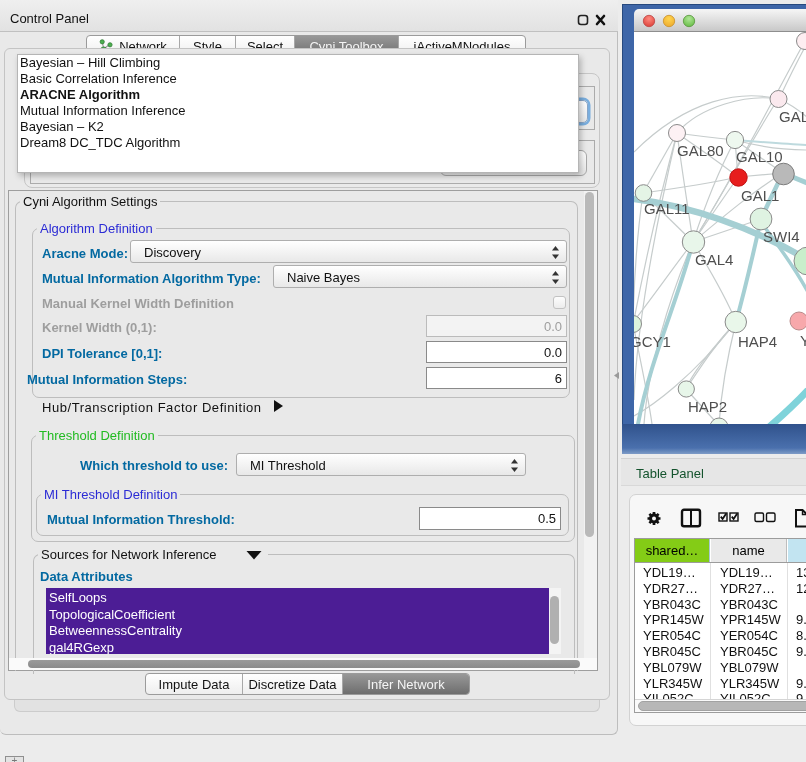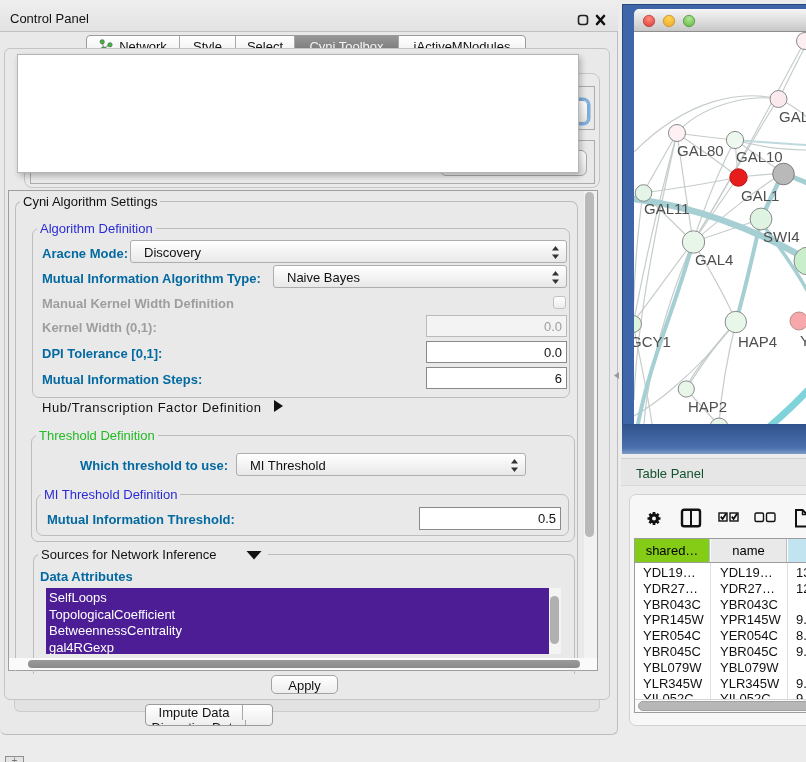--- a/index.html
+++ b/index.html
@@ -112,21 +112,21 @@
 
 <div class="lbl dis" style="left:42px;top:296px">Manual Kernel Width Definition</div>
 <div class="abs" style="left:553px;top:296px;width:13px;height:13px;border:1px solid #c2c2c2;border-radius:3px;background:linear-gradient(#fdfdfd,#ececec)"></div>
 
 <div class="lbl dis" style="left:42px;top:320px">Kernel Width (0,1):</div>
 <div class="tf dis" style="left:426px;top:315px;width:141px;height:22px">0.0</div>
 
 <div class="lbl" style="left:42px;top:346px">DPI Tolerance [0,1]:</div>
 <div class="tf" style="left:426px;top:341px;width:141px;height:22px">0.0</div>
 
-<div class="lbl" style="left:42px;top:372px">Mutual Information Steps:</div>
+<div class="lbl" style="left:27px;top:372px">Mutual Information Steps:</div>
 <div class="tf" style="left:426px;top:367px;width:141px;height:22px">6</div>
 
 <div class="abs" style="left:42px;top:400px;font-size:13px;color:#111;letter-spacing:0.55px">Hub/Transcription Factor Definition</div>
 <svg class="abs" style="left:272px;top:399px" width="12" height="14" viewBox="0 0 12 14">
     <path d="M2 1 L11 7 L2 13 Z" fill="#111"></path>
   </svg>
 
 <div class="grp" style="left:31px;top:435px;width:544px;height:107px"></div>
 <div class="gtitle" style="left:36px;top:428px;color:#22bb22">Threshold Definition</div>
 
@@ -161,27 +161,35 @@
 <div class="abs" style="left:549px;top:588px;width:12px;height:66px;background:#f4f4f4"></div>
 <div class="abs" style="left:550px;top:596px;width:9px;height:48px;background:#b0b0b0;border-radius:5px"></div>
 
 <div class="abs" style="left:9px;top:658px;width:588px;height:12px;background:#fafafa"></div>
 <div class="abs" style="left:28px;top:660px;width:552px;height:8px;border-radius:4px;background:linear-gradient(#9a9a9a,#8b8b8b)"></div>
 
 <div class="abs" style="left:584px;top:191px;width:13px;height:467px;background:#f2f2f2"></div>
 <div class="abs" style="left:585px;top:192px;width:9px;height:345px;background:#b9b9b9;border-radius:5px"></div>
 
 <div class="abs" style="left:17px;top:54px;width:562px;height:119px;background:#fff;border:1px solid #b5b5b5;box-shadow:2px 3px 6px rgba(0,0,0,0.25);font-size:13px;color:#111">
+  <div style="padding-left:2px;line-height:16px">
+    Bayesian – Hill Climbing<br>
+    Basic Correlation Inference<br>
+    <b>ARACNE Algorithm</b><br>
+    Mutual Information Inference<br>
+    Bayesian – K2<br>
+    Dream8 DC_TDC Algorithm
+  </div>
 </div>
 
 <div class="abs" style="left:14px;top:700px;width:586px;height:12px;background:#e2e2e2;border:1px solid #cccccc;border-top:none;border-radius:0 0 6px 6px"></div>
 
 <div class="abs" style="left:271px;top:675px;width:67px;height:19px;border:1px solid #a3a3a3;border-radius:5px;background:linear-gradient(#ffffff,#ededed);font-size:13px;color:#111;text-align:center;padding-top:2px">Apply</div>
 
-<div class="abs seg" style="left:145px;top:704px;flex-direction:column;">
+<div class="abs seg" style="left:145px;top:673px;">
   <div class="s" style="width:97px;padding:0">Impute Data</div>
   <div class="s" style="width:100px;padding:0">Discretize Data</div>
   <div class="s sel" style="width:126px;padding:0">Infer Network</div>
 </div>
 
 <svg class="abs" style="left:613px;top:371px" width="7" height="9" viewBox="0 0 7 9">
     <path d="M6 1 L1 4.5 L6 8 Z" fill="#9a9a9a"></path>
   </svg>
 
 <div class="abs" style="left:5px;top:756px;width:19px;height:10px;border:1px solid #8f8f8f;background:#e3e3e3;color:#777;font-size:10px;text-align:center;line-height:8px">+</div>

